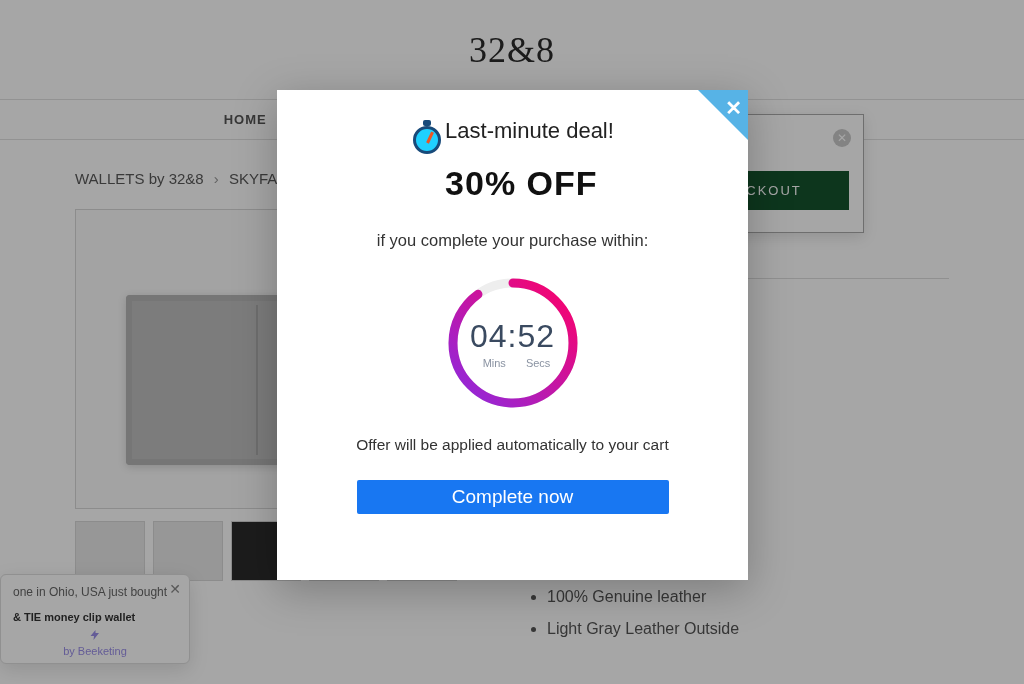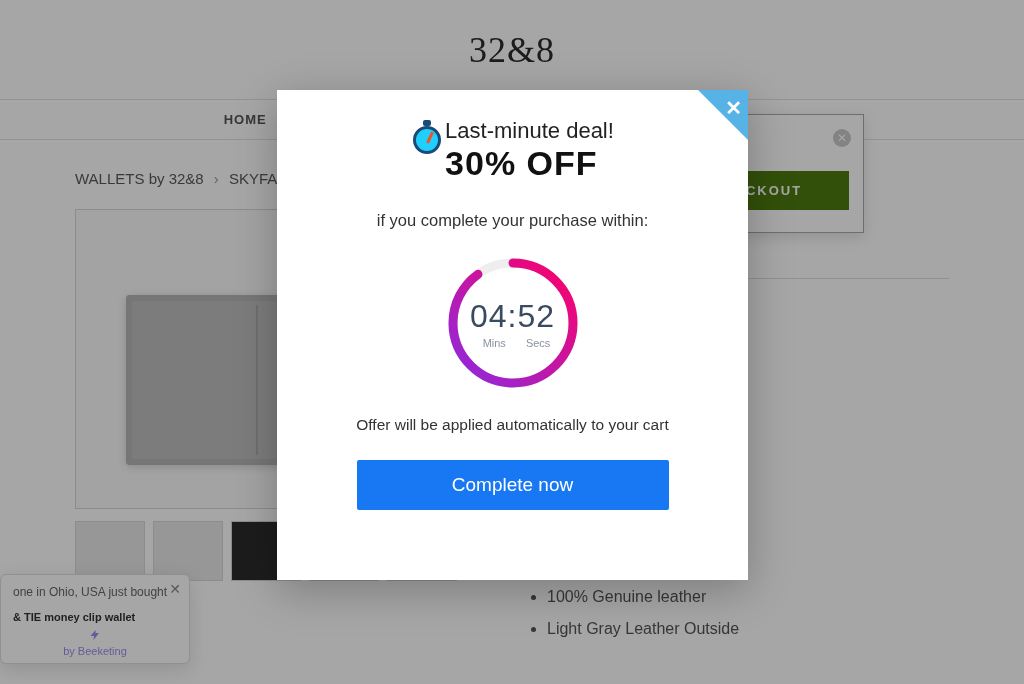--- a/index.html
+++ b/index.html
@@ -43,21 +43,21 @@
   .desc p { line-height:1.8; }
   .feat  p { line-height:1.9; }
   .feat  b { color:#333; }
   .details-h { font-weight:700; color:#333; margin:22px 0 10px; }
   .details-list { list-style: disc; padding-left: 32px; line-height:2; color:#555; }
 
   
   .minicart { position:absolute; right:-18px; top:4px; width:180px; border:1px solid #aaa; background:#fff; padding:14px 14px 22px; box-shadow: 0 4px 14px rgba(0,0,0,.12); z-index:10; }
   .minicart .price { font-size:17px; color:#333; }
   .minicart .x { position:absolute; top:14px; right:12px; width:18px; height:18px; border-radius:50%; background:#c9c9c9; display:flex; align-items:center; justify-content:center; color:#fff; font-size:12px; }
-  .minicart .checkout { margin-top:22px; background:#4d7c0f; color:#fff; font-weight:700; letter-spacing:2px; font-size:13px; text-align:center; padding:12px 10px; }
+  .minicart .checkout { margin-top:22px; background:#14532d; color:#fff; font-weight:400; letter-spacing:2px; font-size:13px; text-align:center; padding:12px 10px; }
 
   
   .cart-wrap { position:absolute; right:178px; top:110px; z-index:10; }
 
   
   .toast { position:absolute; left:0; bottom:20px; width:190px; background:#fff; border:1px solid #ddd; border-radius:6px; box-shadow:0 6px 20px rgba(0,0,0,.12); padding:10px 12px 6px; z-index:40; }
   .toast .close { position:absolute; top:6px; right:8px; color:#888; font-size:14px; }
   .toast .l1 { font-size:12px; color:#666; }
   .toast .l2 { font-size:11px; color:#333; font-weight:600; margin-top:12px; }
   .toast .by { font-size:11px; color:#9a8ee8; text-align:right; margin-top:6px; display:flex; align-items:center; justify-content:flex-end; gap:4px;flex-direction:column;}
@@ -66,29 +66,29 @@
   
   .modal { position:absolute; left:277px; top:90px; width:471px; height:490px; background:#fff; z-index:100; box-shadow:0 10px 40px rgba(0,0,0,.25); padding: 28px 78px 28px; text-align:center; }
   .modal .corner { position:absolute; top:0; right:0; width:0; height:0; border-top:50px solid #57b3e6; border-left:50px solid transparent; }
   .modal .corner .x { position:absolute; top:-44px; right:6px; color:#fff; font-size:20px; font-weight:700; }
   .modal .head { display:flex; align-items:flex-start; justify-content:center; }
   .stopwatch { width:34px; height:34px; position:relative; flex:0 0 34px; margin-top:2px; }
   .stopwatch .ring { position:absolute; left:2px; top:6px; width:28px; height:28px; border-radius:50%; background:#1fd0ff; border:3px solid #184a7a; }
   .stopwatch .cap  { position:absolute; left:12px; top:0; width:8px; height:6px; background:#184a7a; border-radius:2px; }
   .stopwatch .hand { position:absolute; left:15px; top:11px; width:3px; height:12px; background:#e52; transform-origin: bottom center; transform: rotate(25deg); }
   .modal h2.lead { font-size:22px; font-weight:400; color:#222; text-align:left; }
-  .modal .pct    { font-size:34px; font-weight:800; color:#111; letter-spacing:1px; margin-top:0; text-align:left; }
+  .modal .pct    { font-size:34px; font-weight:800; color:#111; letter-spacing:1px; margin-top:20px; text-align:left; }
   .modal .cond   { margin-top:28px; font-size:16.5px; color:#333; }
   .timer-wrap { margin: 26px auto 0; width:134px; height:134px; position:relative; }
   .timer-wrap svg { transform: rotate(-90deg); }
   .timer-text { position:absolute; inset:0; display:flex; flex-direction:column; align-items:center; justify-content:center; }
   .timer-text .t { font-size:32px; font-weight:500; color:#3a4a60; letter-spacing:1px; }
   .timer-text .u { font-size:11px; color:#8a93a2; display:flex; gap:20px; margin-top:2px;padding-left:8px;}
   .modal .auto { margin-top:26px; font-size:15.5px; color:#333; }
-  .modal .cta  { display:block; width:312px; margin:26px auto 0; background:#1877f2; color:#fff; border:none; font-size:19px; padding:14px 0; border-radius:2px; cursor:pointer; }
+  .modal .cta  { display:block; width:312px; margin:26px auto 0; background:#1877f2; color:#fff; border:none; font-size:19px; padding:6px 0; border-radius:2px; cursor:pointer; }
 
 </style>
 </head>
 <body>
 
 <header class="logo-bar">
   <div class="logo">32&amp;8</div>
 </header>
 
 <nav class="nav">

